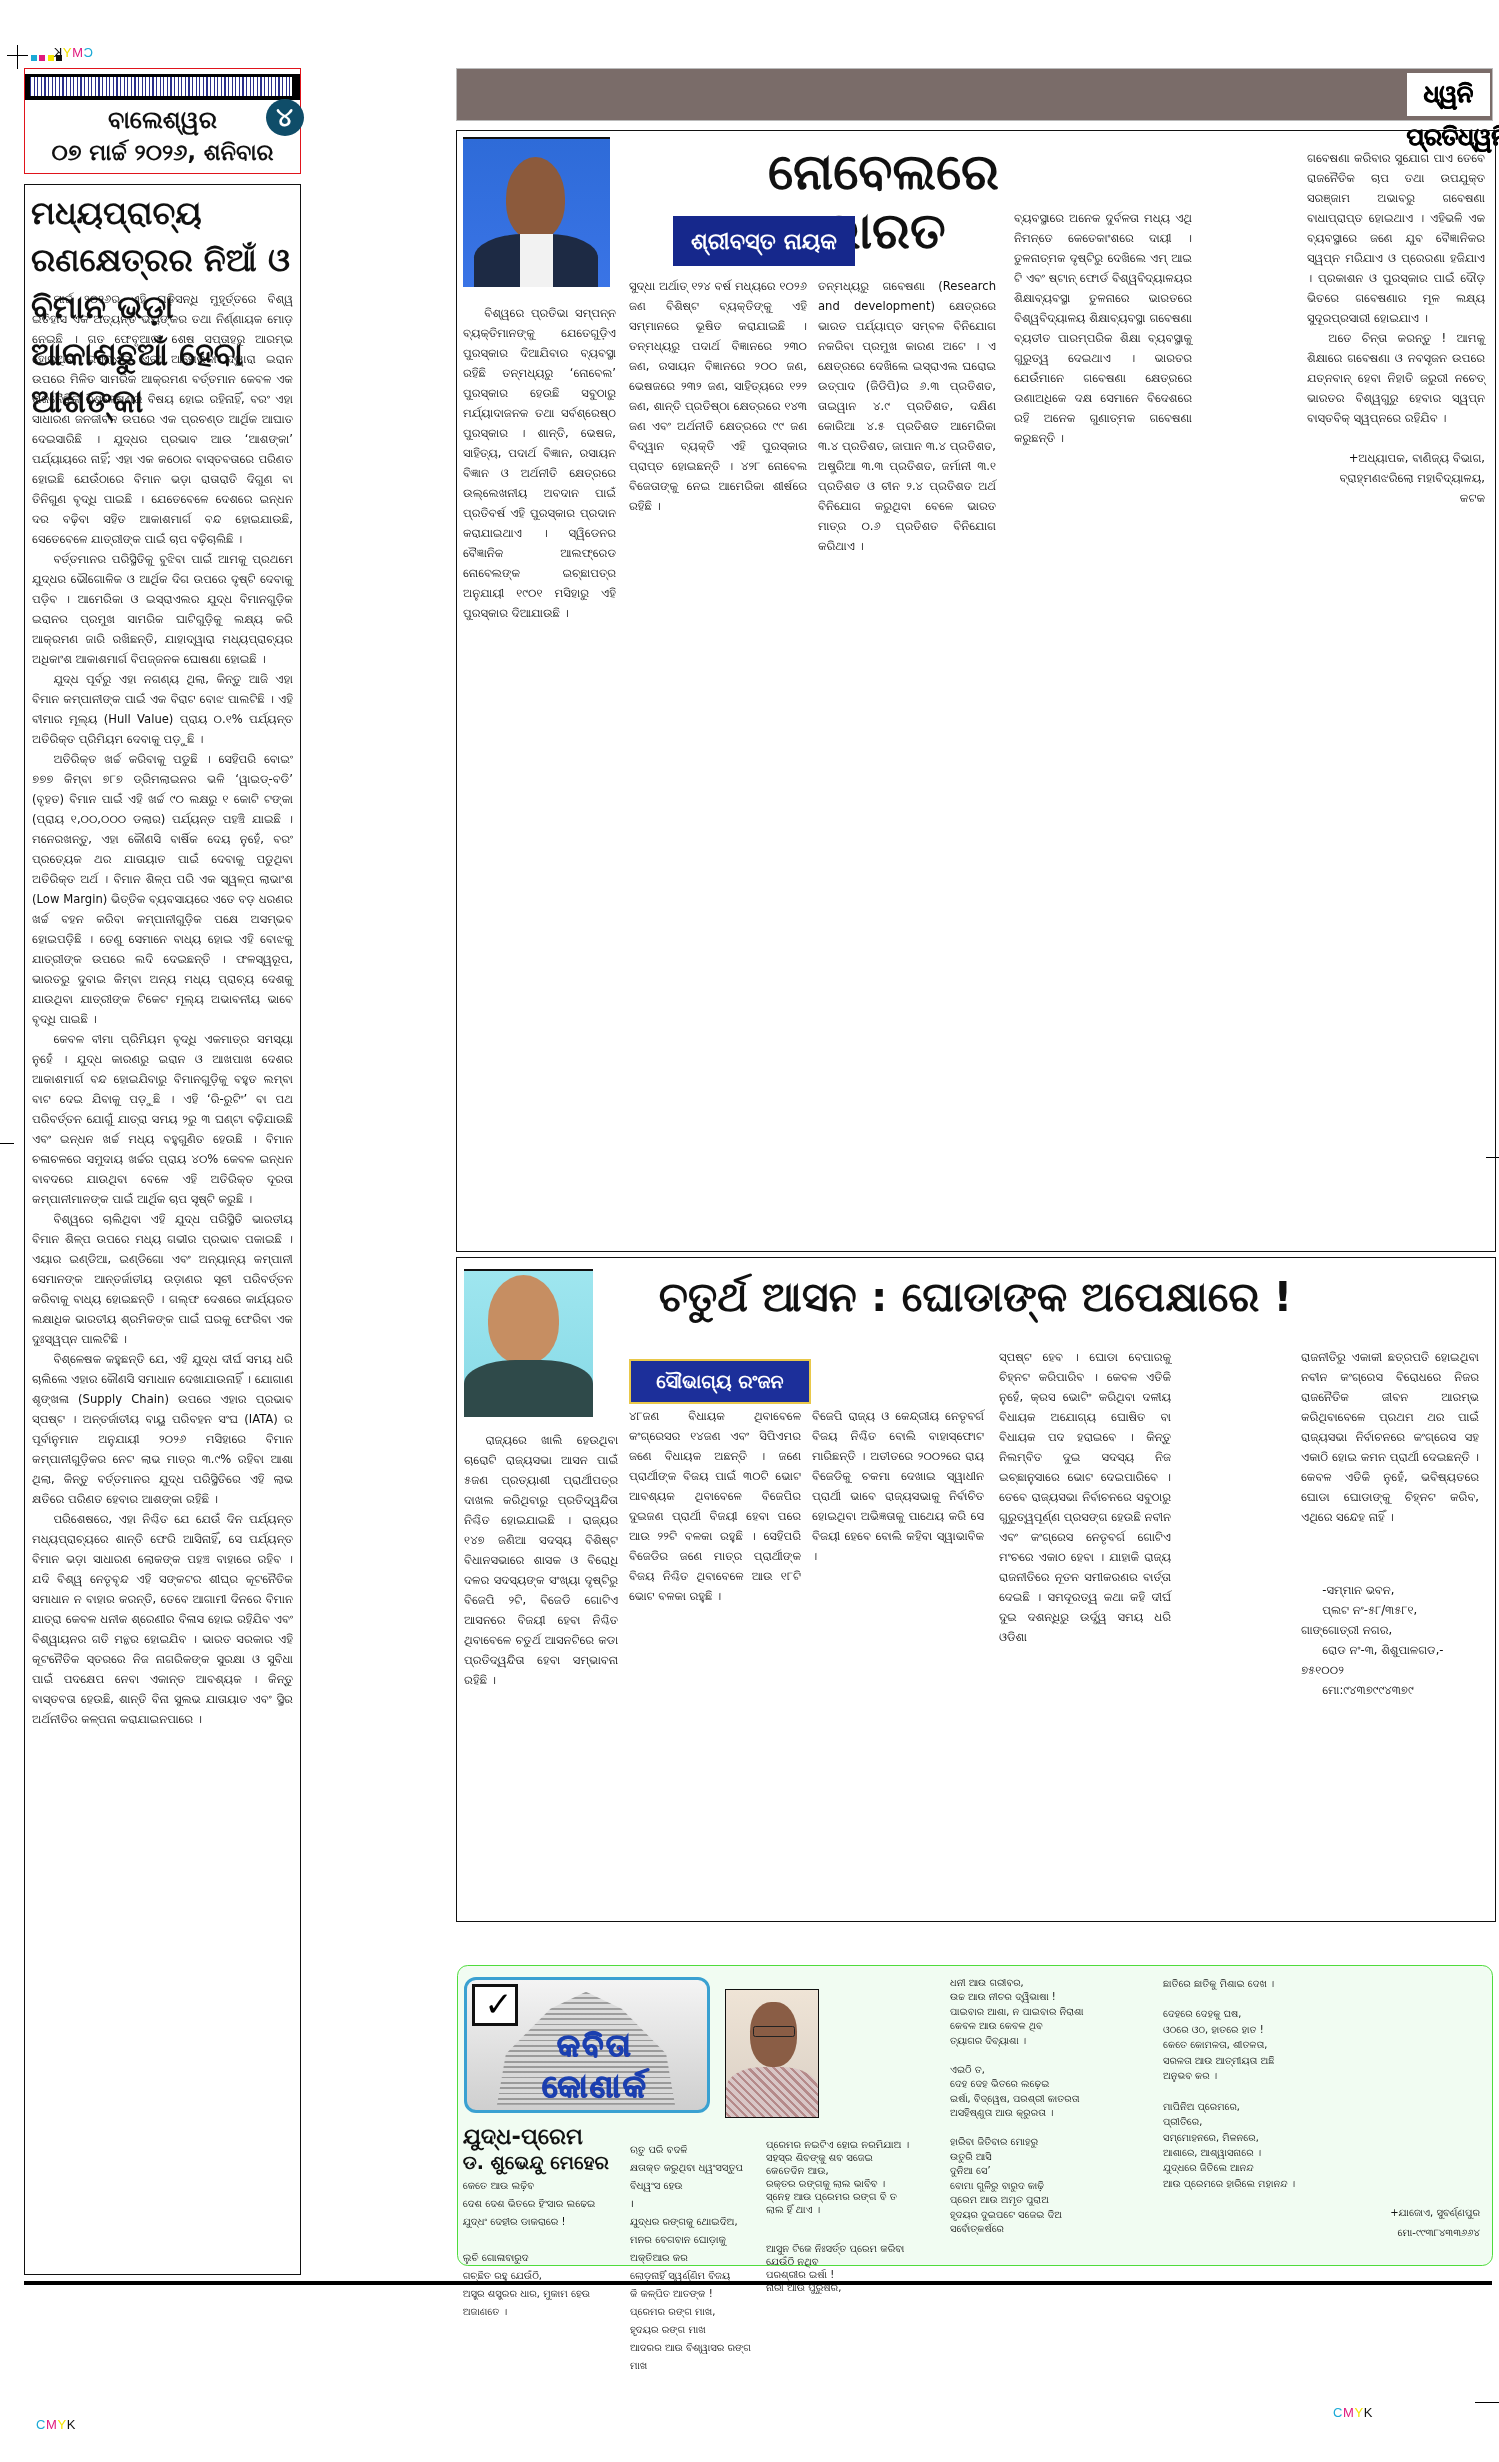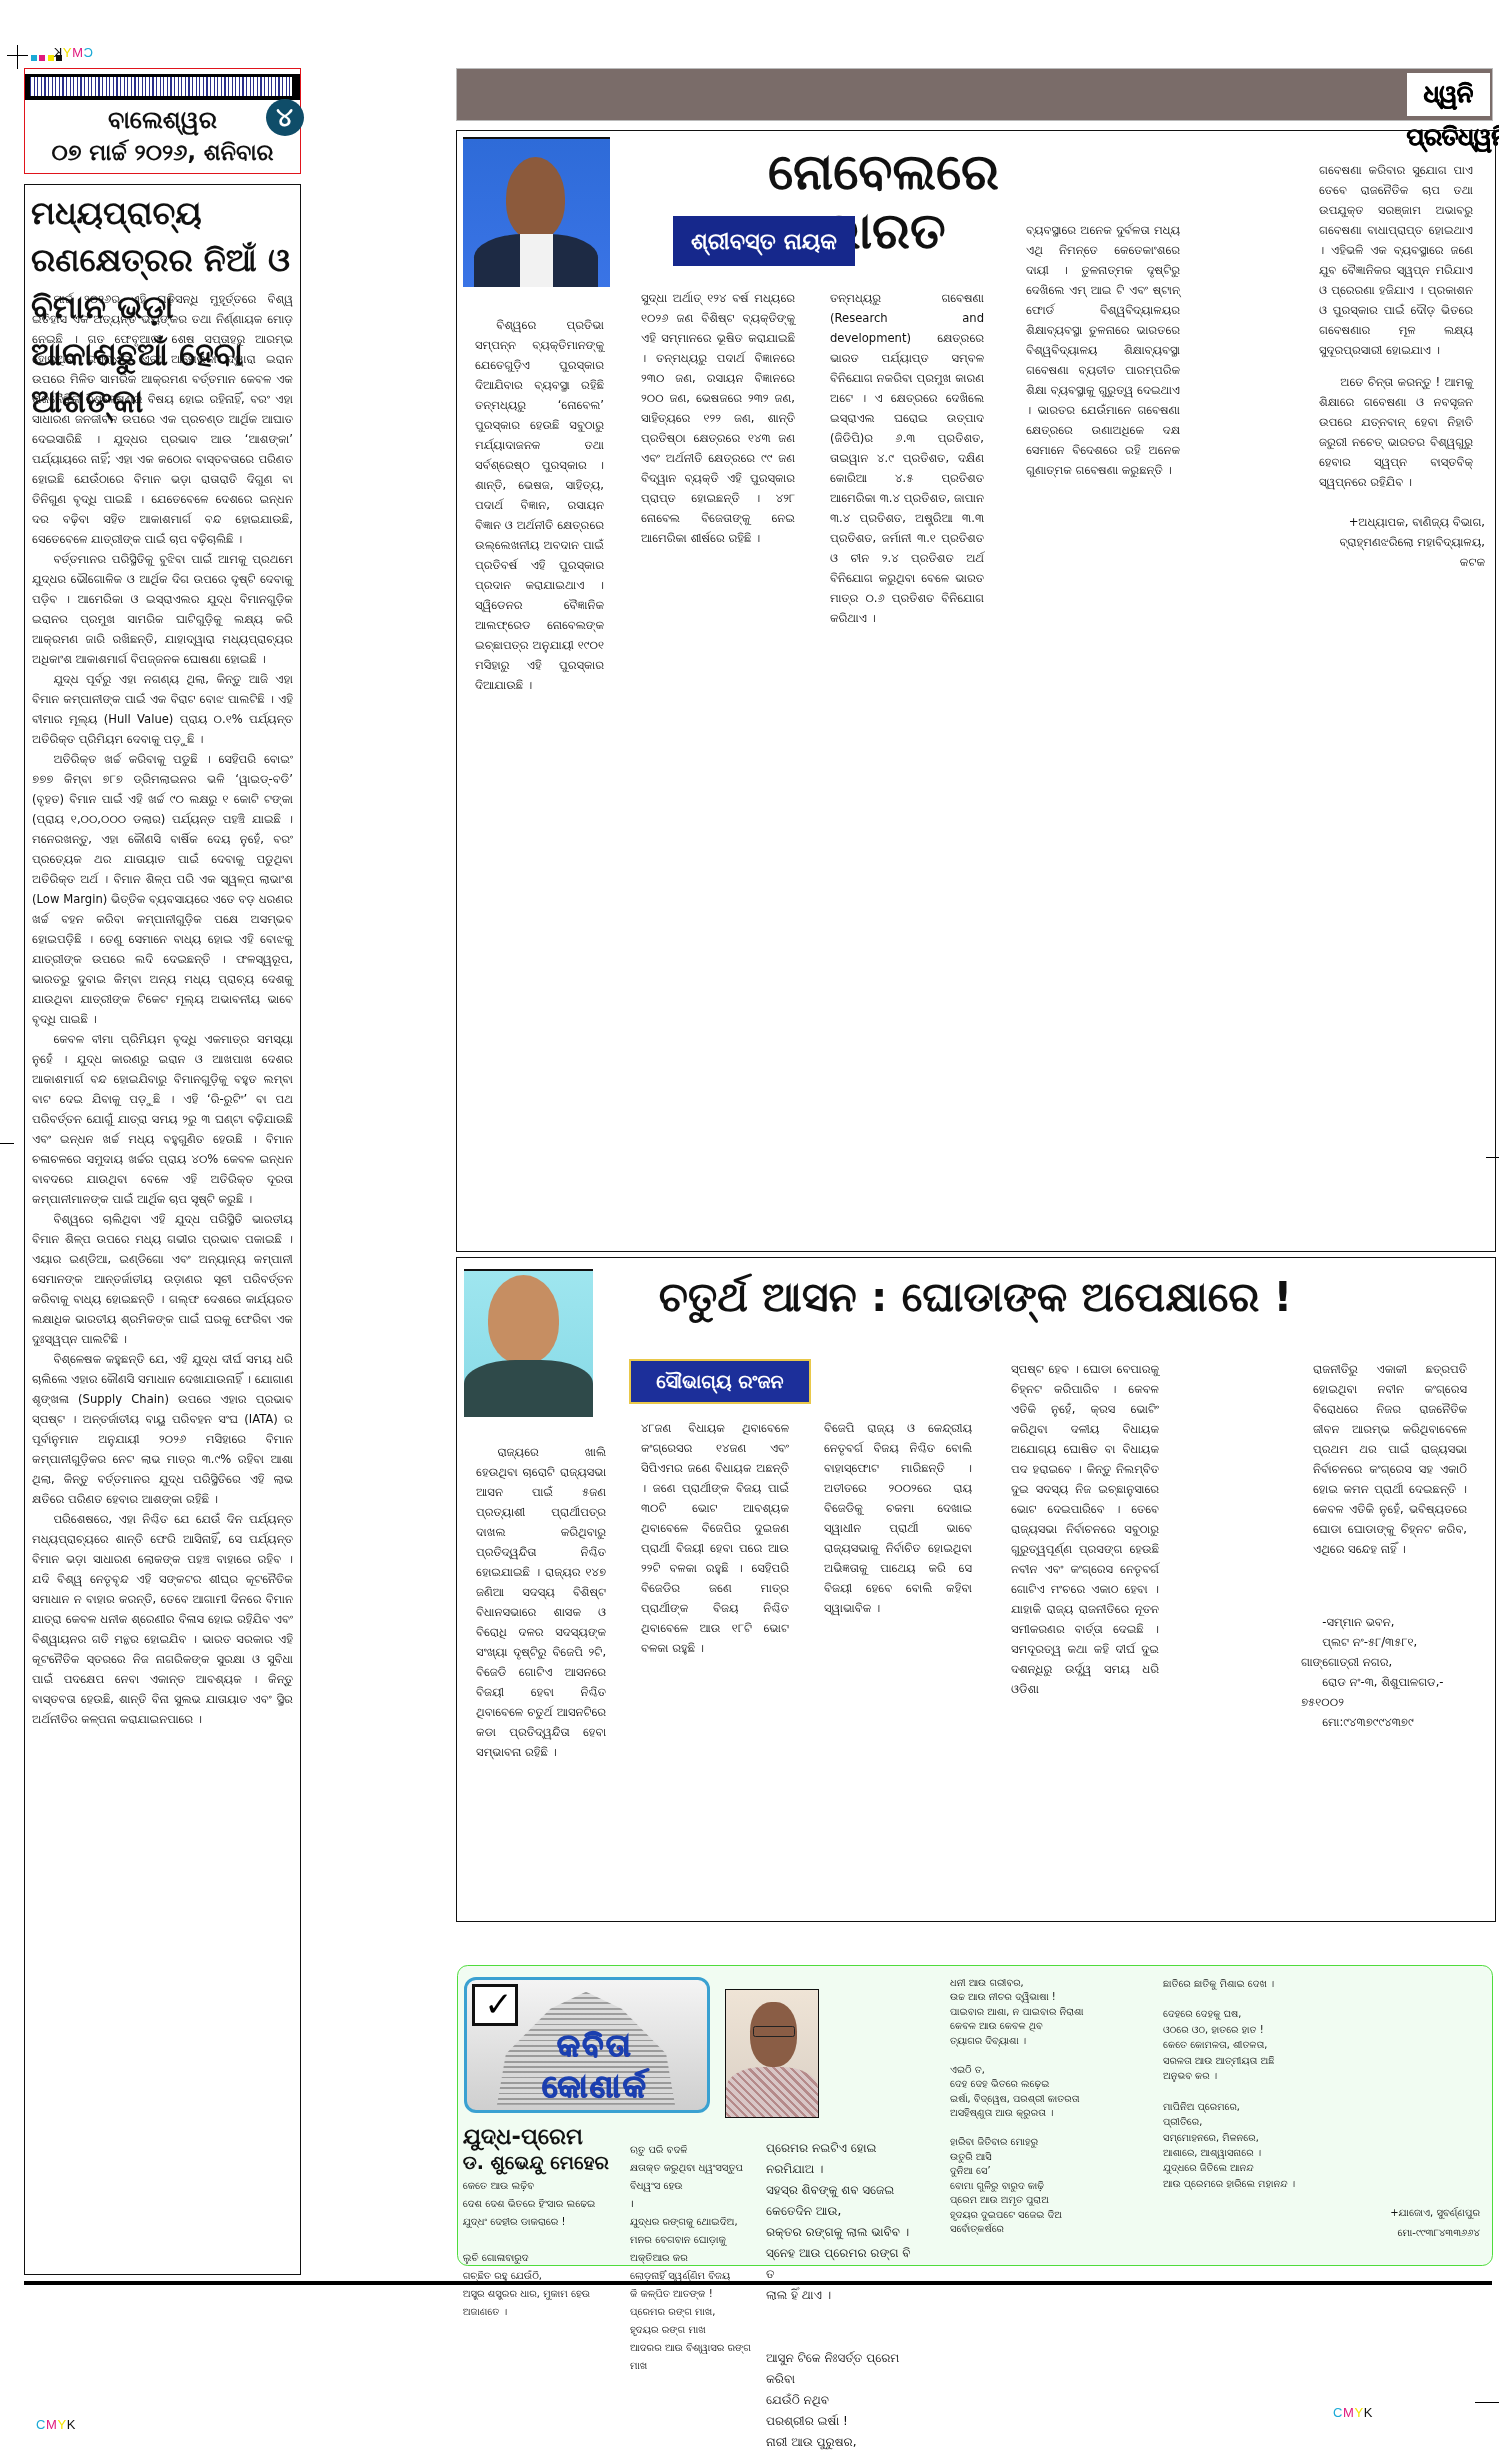--- a/index.html
+++ b/index.html
@@ -41,21 +41,21 @@
   
   .art1 { left:456px; top:130px; width:1038px; height:1120px; border:1.8px solid #111; }
   .photo-frame { position:absolute; background:linear-gradient(#2e6bd8,#3a74e6); border-top:2.4px solid #111; overflow:hidden; }
   .photo-frame .head { position:absolute; border-radius:50% 50% 45% 45%; background:#8c5a3c; }
   .photo-frame .body { position:absolute; border-radius:40% 40% 0 0; background:#1d2a44; }
   .photo-frame .collar { position:absolute; background:#f2f2f2; }
   .title1 { position:absolute; left:249px; top:12px; width:355px; text-align:center; font-size:50px; font-weight:bold; }
   .byline-box { position:absolute; background:#16288c; color:#fff; text-align:center; font-weight:bold; }
   .byline1 { left:102px; top:92px; width:182px; height:50px; font-size:22.5px; line-height:50px; }
   .col { position:absolute; font-size:11.6px; line-height:20px; text-align:justify; }
-  .col p { margin:12px; }
+  .col p { margin:0; }
   .indent { text-indent:21.3px; }
   .signature { text-align:right; }
 
   
   .art2 { left:456px; top:1257px; width:1038px; height:663px; border:1.8px solid #111; }
   .title2 { position:absolute; left:89px; top:15.4px; width:859px; text-align:center; font-size:41px; font-weight:bold; }
   .byline2 { left:102px; top:75px; width:182px; height:41px; font-size:19px; line-height:41px;
      border:2.4px solid #e9c84a; background:#1c2f9a; }
   .photo2 { background:linear-gradient(#9fe6ef,#86d9e6); border-top:2.4px solid #111; }
 
@@ -225,21 +225,21 @@
   <div class="poem-col" style="left:172px;top:175px;width:124px;line-height:18px;font-size:10px;">ଋତୁ ପରି ବଦଳି
 କ୍ଷତାକ୍ତ କରୁଥିବା ଧ୍ୱଂସସ୍ତୁପ ବିଧ୍ୱଂସ ହେଉ
 ।
 ଯୁଦ୍ଧର ରଙ୍ଗକୁ ଥୋଇଦିଅ,
 ମନର ବେଗବାନ ଘୋଡ଼ାକୁ ଅକ୍ତିଆର କର
 ଲୋଡ଼ନାହିଁ ସ୍ୱର୍ଣ୍ଣିମ ବିଜୟ
 କି କଳ୍ପିତ ଆତଙ୍କ !
 ପ୍ରେମର ରଙ୍ଗ ମାଖ,
 ହୃଦୟର ରଙ୍ଗ ମାଖ
 ଆଦରର ଆଉ ବିଶ୍ୱାସର ରଙ୍ଗ ମାଖ</div>
-  <div class="poem-col" style="left:308px;top:172px;width:148px;line-height:21px;font-size:12px;">ପ୍ରେମର ନଇଟିଏ ହୋଇ ନରମିଯାଅ ।
+  <div class="poem-col" style="left:308px;top:172px;width:148px;line-height:13px;font-size:10px;">ପ୍ରେମର ନଇଟିଏ ହୋଇ ନରମିଯାଅ ।
 ସହସ୍ର ଶିବଙ୍କୁ ଶବ ସଜେଇ
 କେତେଦିନ ଆଉ,
 ରକ୍ତର ରଙ୍ଗକୁ ଲାଲ ଭାବିବ ।
 ସ୍ନେହ ଆଉ ପ୍ରେମର ରଙ୍ଗ ବି ତ
 ଲାଲ ହିଁ ଥାଏ ।
 
 
 ଆସୁନ ଟିକେ ନିଃସର୍ତ୍ତ ପ୍ରେମ କରିବା
 ଯେଉଁଠି ନଥିବ
 ପରଶ୍ରୀର ଇର୍ଷା !

